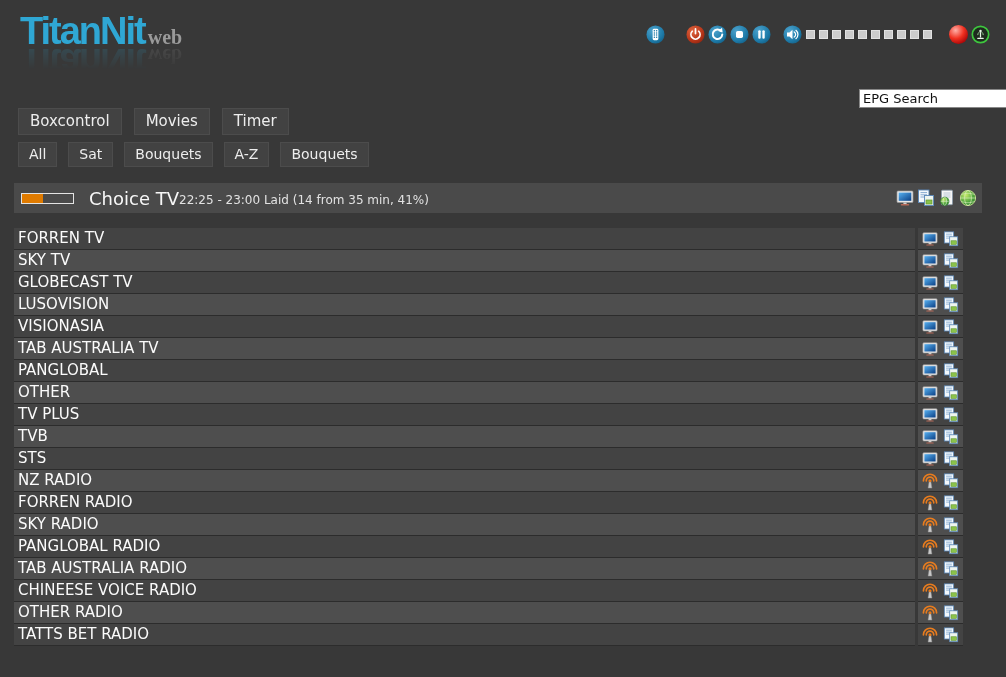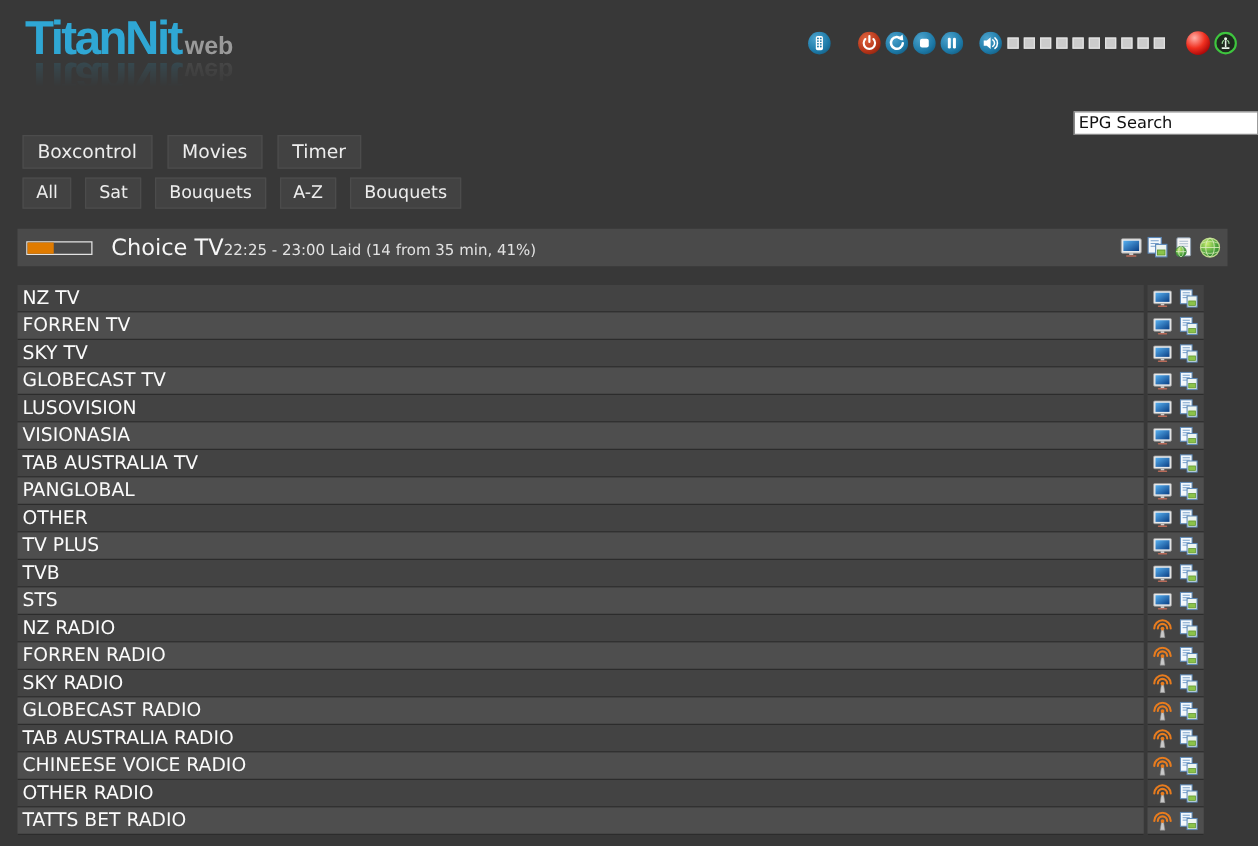--- a/index.html
+++ b/index.html
@@ -7,21 +7,21 @@
   body {
     background:#383838;
     font-family:"DejaVu Sans","Liberation Sans",sans-serif;
     position:relative;
     color:#f0f0f0;
   }
 
   
   .logo { position:absolute; top:12px; left:20px; line-height:1; }
   .logo-main { font-family:"Liberation Sans",sans-serif; font-weight:bold; font-size:38px; letter-spacing:-2px; color:#2fa7d4; }
-  .logo-web { font-family:Liberation Sans, sans-serif; font-weight:bold; font-size:20px; letter-spacing:0; color:#9a9a9a; margin-left:3px; }
+  .logo-web { font-family:Liberation Serif, serif; font-weight:bold; font-size:20px; letter-spacing:0; color:#9a9a9a; margin-left:3px; }
   .logo-reflection {
     transform:scaleY(-1); opacity:.20; margin-top:-7px; filter:blur(.4px);
     -webkit-mask-image:linear-gradient(to top, rgba(0,0,0,1), rgba(0,0,0,0) 70%);
             mask-image:linear-gradient(to top, rgba(0,0,0,1), rgba(0,0,0,0) 70%);
   }
 
   
   .top-controls { position:absolute; top:24px; left:646px; height:20px; display:flex; align-items:center; }
   .cicon { width:19px; height:19px; display:inline-block; cursor:pointer; }
   .sp8 { width:9px; } .sp4 { width:3px; } .sp12 { width:12px; }
@@ -300,37 +300,20 @@
       </span>
     <span class="icon">
         <svg width="18" height="18">
           <use href="#sym-globe"></use>
         </svg>
       </span>
   </div>
 </div>
 
 <div class="channel-list">
-  <div class="row tv">
-    <div class="cell cell-name">NZ TV</div>
-    <div class="cell-gap"></div>
-    <div class="cell cell-icons">
-      <span class="icon tv-only">
-          <svg width="16" height="16">
-            <use href="#sym-monitor"></use>
-          </svg>
-        </span>
-
-      <span class="icon">
-          <svg width="16" height="16">
-            <use href="#sym-layers"></use>
-          </svg>
-        </span>
-    </div>
-  </div>
 
   <div class="row tv">
     <div class="cell cell-name">FORREN TV</div>
     <div class="cell-gap"></div>
     <div class="cell cell-icons">
       <span class="icon tv-only">
           <svg width="16" height="16">
             <use href="#sym-monitor"></use>
           </svg>
         </span>
@@ -571,21 +554,21 @@
         </span>
       <span class="icon">
           <svg width="16" height="16">
             <use href="#sym-layers"></use>
           </svg>
         </span>
     </div>
   </div>
 
   <div class="row radio">
-    <div class="cell cell-name">GLOBECAST RADIO</div>
+    <div class="cell cell-name">PANGLOBAL RADIO</div>
     <div class="cell-gap"></div>
     <div class="cell cell-icons">
 
       <span class="icon radio-only">
           <svg width="16" height="16">
             <use href="#sym-radio"></use>
           </svg>
         </span>
       <span class="icon">
           <svg width="16" height="16">

